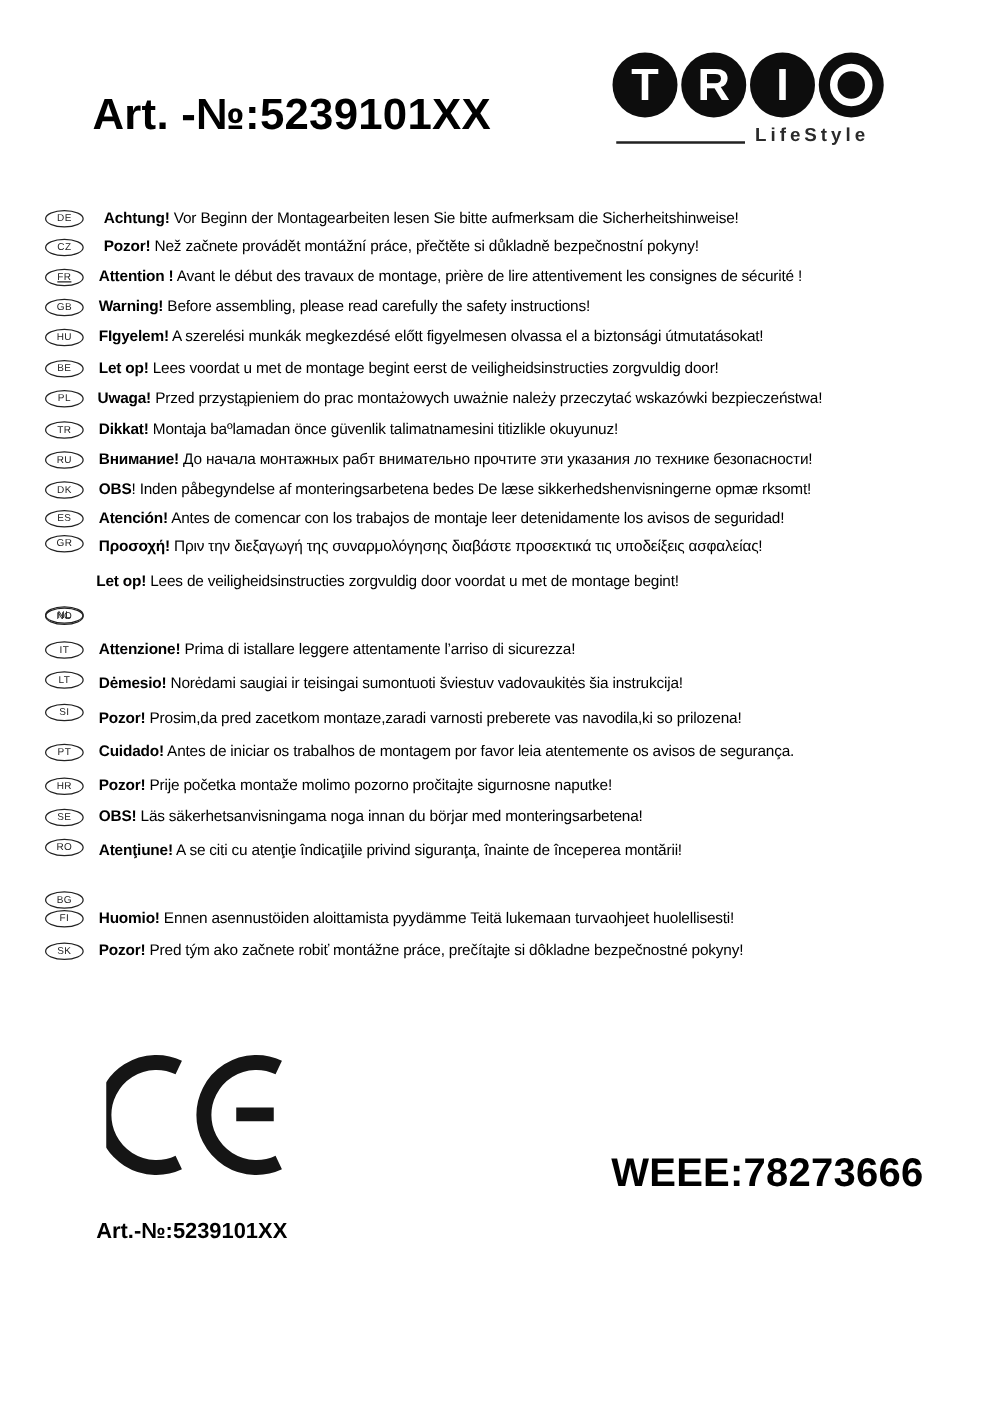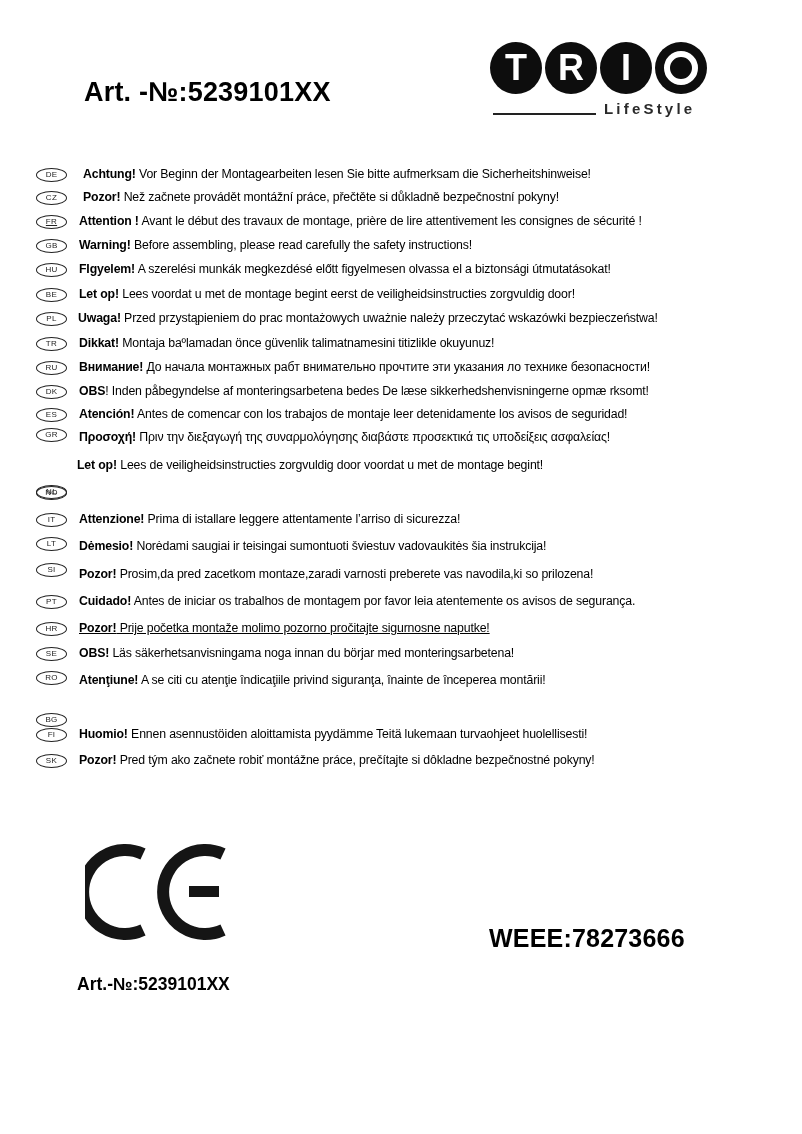--- a/index.html
+++ b/index.html
@@ -10,23 +10,23 @@
     body {
       width: 802px;
       height: 1134px;
       position: relative;
       overflow: hidden;
       font-family: "Liberation Sans", sans-serif;
       color: #000;
     }
     .art-title {
       position: absolute;
-      left: 84px;
+      left: 74px;
       top: 76px;
-      font-size: 27px;
+      font-size: 35px;
       font-weight: bold;
       letter-spacing: 0.2px;
       line-height: 32px;
     }
     .logo {
       position: absolute;
       left: 490px;
       top: 42px;
       width: 224px;
       height: 80px;
@@ -124,21 +124,21 @@
       left: 77px;
       top: 973px;
       font-size: 17.5px;
       font-weight: bold;
       line-height: 22px;
     }
     .weee {
       position: absolute;
       left: 489px;
       top: 923px;
-      font-size: 25px;
+      font-size: 32px;
       font-weight: bold;
       line-height: 30px;
       letter-spacing: 0.2px;
     }
   </style>
 </head>
 <body>
 
 <div class="art-title">Art. -№:5239101XX</div>
 
@@ -220,21 +220,21 @@
     <div class="row" style="top: 566px;">
       <div class="badge" style="top: -3px;">SI</div>
       <div class="text" style="left: 79px; top: 0px;"><b>Pozor!</b><span> Prosim,da pred zacetkom montaze,zaradi varnosti preberete vas navodila,ki so prilozena!</span></div>
     </div>
     <div class="row" style="top: 593px;">
       <div class="badge" style="top: 2px;">PT</div>
       <div class="text" style="left: 79px; top: 0px;"><b>Cuidado!</b><span> Antes de iniciar os trabalhos de montagem por favor leia atentemente os avisos de segurança.</span></div>
     </div>
     <div class="row" style="top: 620px;">
       <div class="badge" style="top: 2px;">HR</div>
-      <div class="text" style="left: 79px; top: 0px; text-decoration: underline;"><b>Pozor!</b><span> Prije početka montaže molimo pozorno pročitajte sigurnosne naputke!</span></div>
+      <div class="text" style="left: 79px; top: 0px;"><b>Pozor!</b><span> Prije početka montaže molimo pozorno pročitajte sigurnosne naputke!</span></div>
     </div>
     <div class="row" style="top: 645px;">
       <div class="badge" style="top: 2px;">SE</div>
       <div class="text" style="left: 79px; top: 0px;"><b>OBS!</b><span> Läs säkerhetsanvisningama noga innan du börjar med monteringsarbetena!</span></div>
     </div>
     <div class="row" style="top: 672px;">
       <div class="badge" style="top: -1px;">RO</div>
       <div class="text" style="left: 79px; top: 0px;"><b>Atenţiune!</b><span> A se citi cu atenţie îndicaţiile privind siguranţa, înainte de începerea montării!</span></div>
     </div>
     <div class="row" style="top: 699px;">

